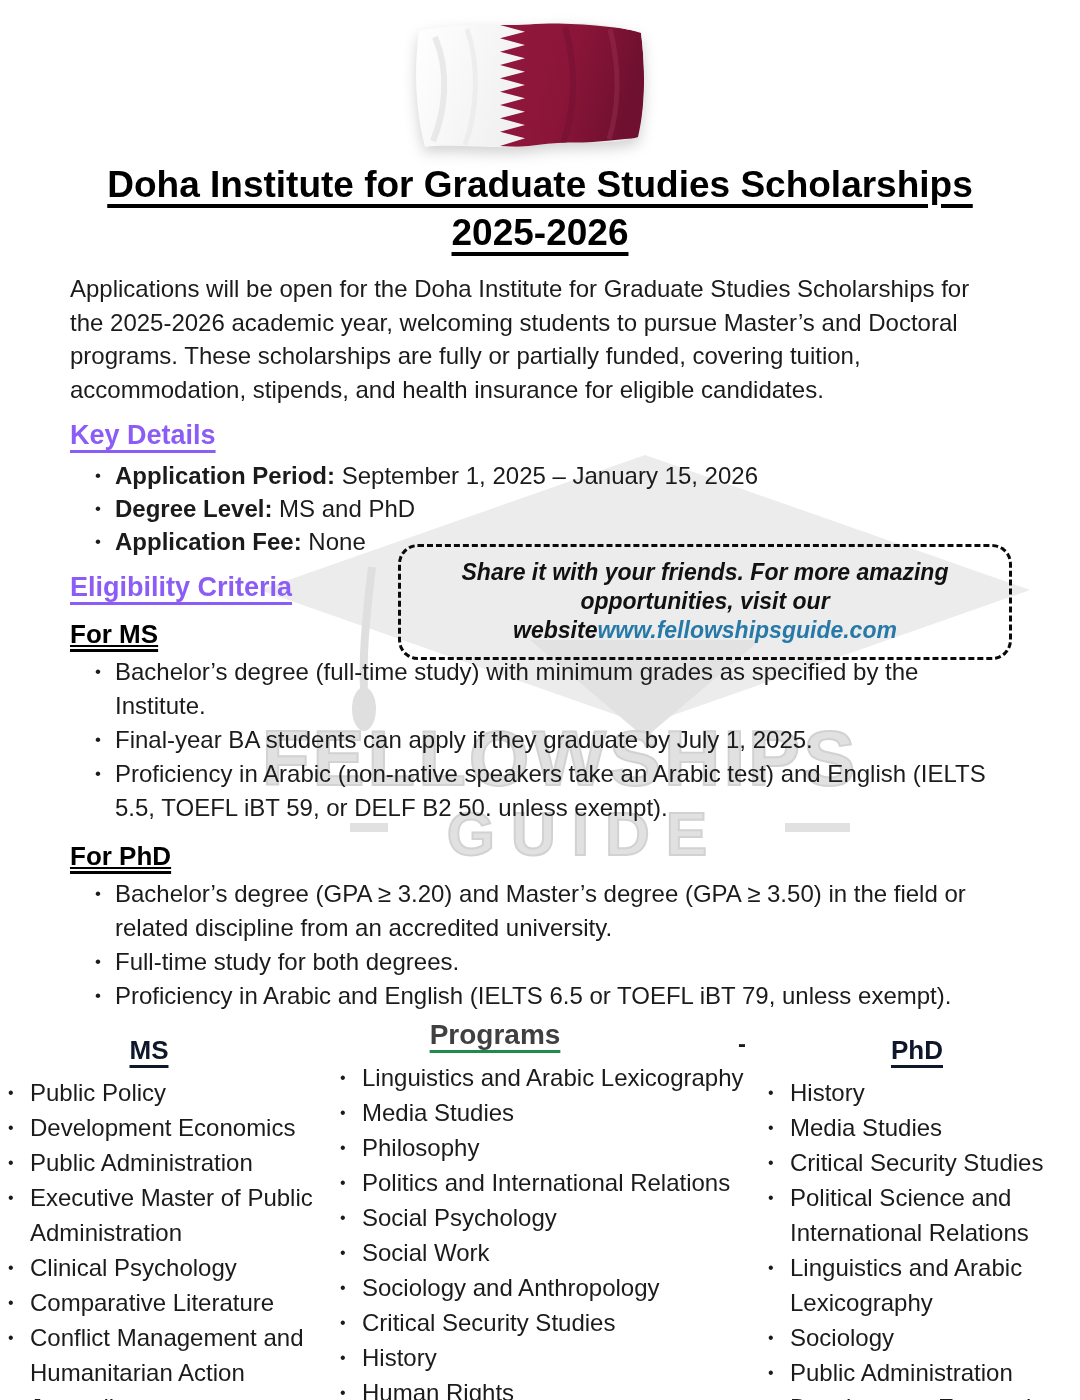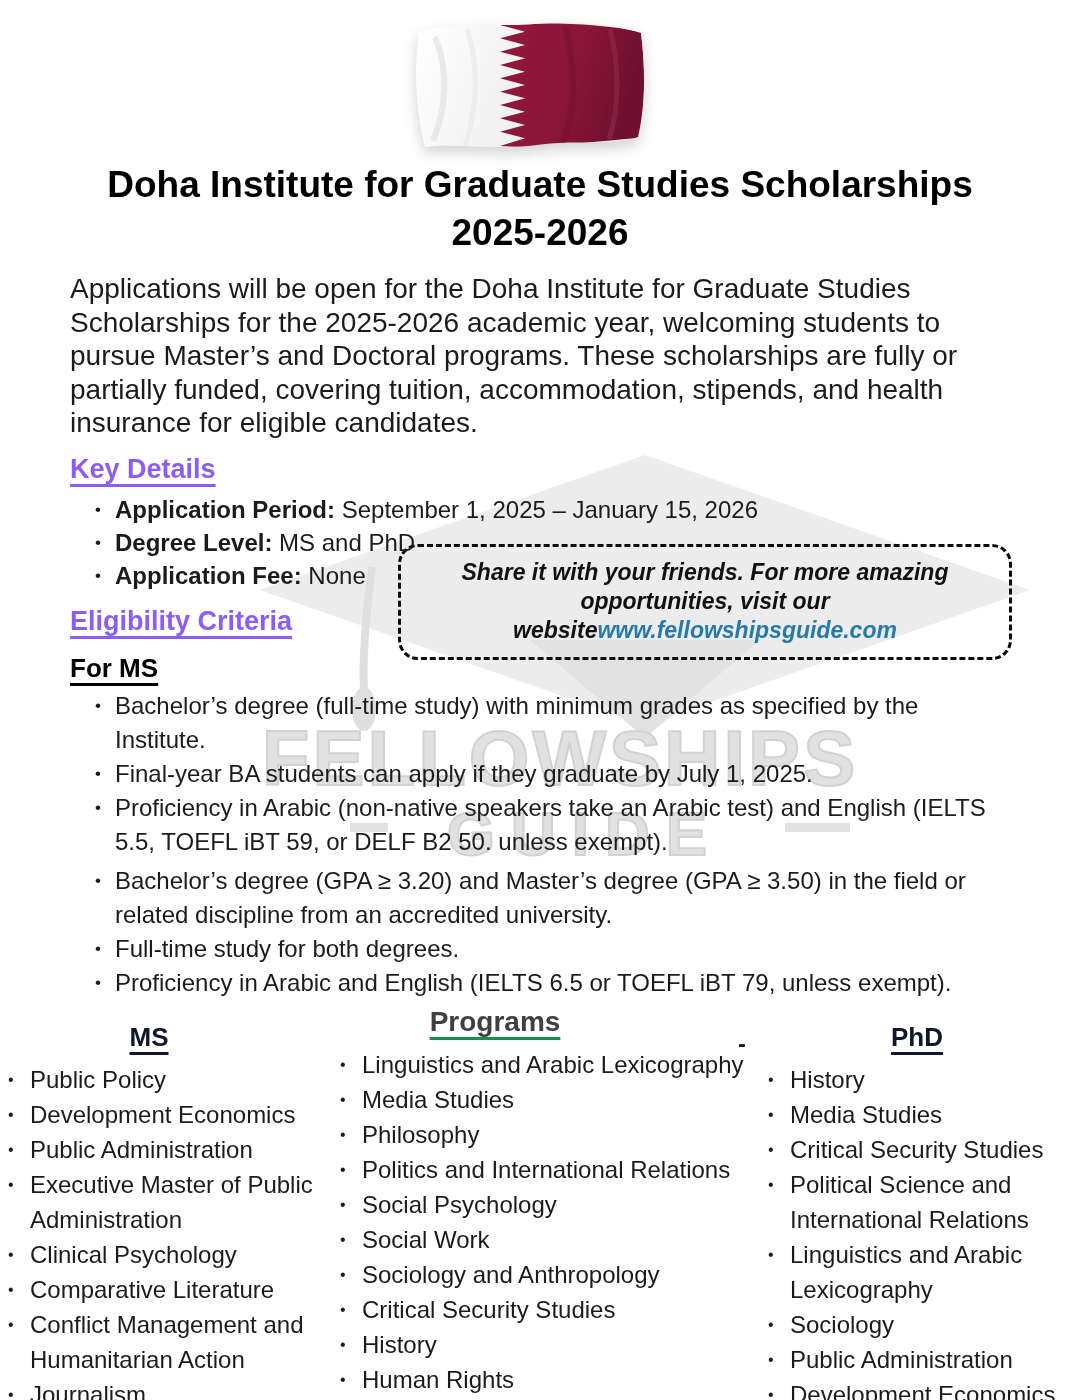--- a/index.html
+++ b/index.html
@@ -13,27 +13,27 @@
 
   
   .content{position:relative;z-index:1;}
 
   .flag-wrap{width:250px;height:142px;margin:16px 0 0 405px;}
   .flag-wrap svg{filter:drop-shadow(0 6px 7px rgba(0,0,0,0.18));}
 
   h1{font-size:37px;line-height:46px;font-weight:bold;color:#000;
      text-align:center;margin:4px 30px 0;}
   h1.year{margin-top:2px;}
-  h1 .u{text-decoration-thickness:4px;text-underline-offset:7px;}
-
-  .intro{font-size:28px;line-height:33.5px;margin:16px 70px 0;width:937px;}
+  h1 .u{text-decoration:underline;text-decoration-thickness:4px;text-underline-offset:7px;}
+
+  .intro{font-size:24px;line-height:33.5px;margin:16px 70px 0;width:937px;}
 
   h2{font-size:27px;line-height:32px;font-weight:bold;color:#8b5cf6;margin:13px 0 0 70px;}
   h2 .u,h3 .u,h4 .u{text-decoration:underline;text-decoration-thickness:3px;text-underline-offset:6px;}
-  h3{font-size:26px;line-height:32px;font-weight:bold;color:#000;margin:15px 0 0 70px;}
+  h3{font-size:26px;line-height:32px;font-weight:bold;color:#000;margin:15px 0 0 70px;text-decoration:underline;}
 
   ul{list-style:none;margin:0;padding:0;}
   ul.blist{margin:8px 0 0 95px;font-size:24px;line-height:33px;width:915px;}
   ul.blist li{display:flex;}
   ul.blist.e{line-height:34px;margin-top:5px;}
   .blt{width:20px;flex:0 0 20px;font-size:17px;line-height:inherit;}
   .txt{flex:1;}
   .txt b{font-weight:bold;}
 
   
@@ -146,20 +146,21 @@
           <span class="blt">•</span>
           <span class="txt">Final-year BA students can apply if they graduate by July 1, 2025.</span>
         </li>
 
         <li>
           <span class="blt">•</span>
           <span class="txt">Proficiency in Arabic (non-native speakers take an Arabic test) and English (IELTS 5.5, TOEFL iBT 59, or DELF B2 50. unless exempt).</span>
         </li>
       </ul>
 
+    <h3><span class="u">For PhD</span></h3>
     <ul class="blist e">
 
         <li>
           <span class="blt">•</span>
           <span class="txt">Bachelor’s degree (GPA ≥ 3.20) and Master’s degree (GPA ≥ 3.50) in the field or related discipline from an accredited university.</span>
         </li>
 
         <li>
           <span class="blt">•</span>
           <span class="txt">Full-time study for both degrees.</span>

